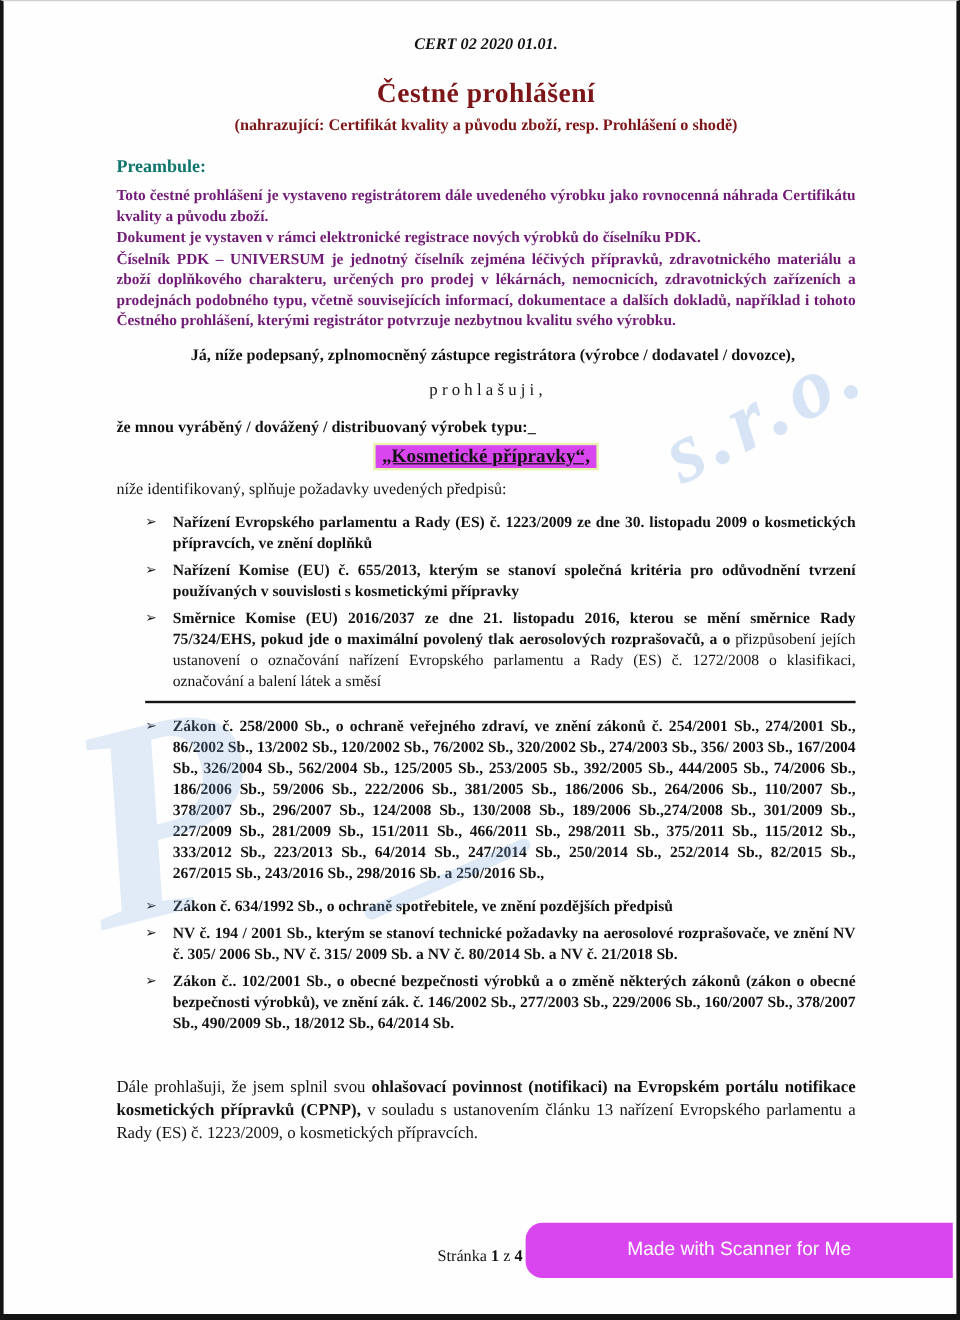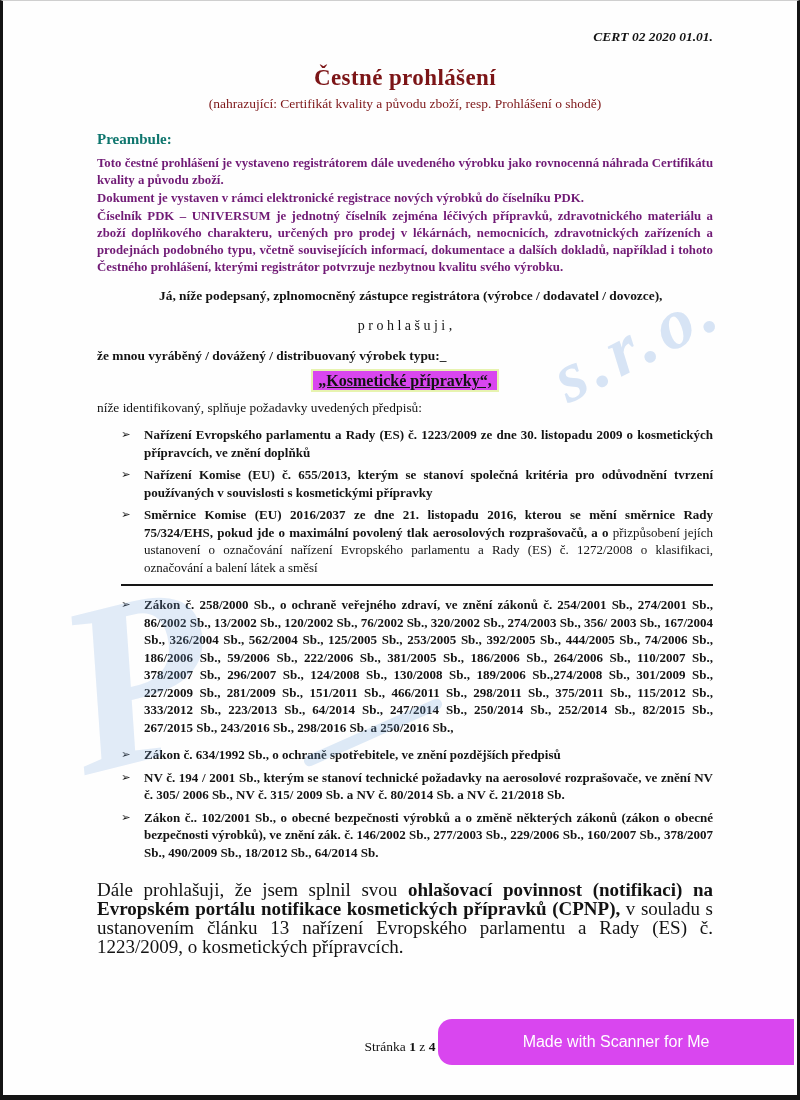--- a/index.html
+++ b/index.html
@@ -13,23 +13,23 @@
   .page {
     position: absolute; inset: 0;
     background: #fefefe;
     border-left: 3px solid #141414;
     border-right: 3px solid #141414;
     border-bottom: 5px solid #141414;
     border-top: 1px solid #cfcfcf;
     padding: 28px 84px 0 94px;
     overflow: hidden;
   }
-  .doc-ref { text-align: right; font-style: italic; font-weight: bold; font-size: 13.5px; }
+  .doc-ref { text-align: center; font-style: italic; font-weight: bold; font-size: 13.5px; }
   .title { margin-top: 20px; text-align: center; font-weight: bold; font-size: 23px; color: #7c1517; letter-spacing: .4px; }
-  .subtitle { margin-top: 5px; text-align: center; font-weight: normal; font-size: 13.5px; color: #7c1517; }
+  .subtitle { margin-top: 5px; text-align: center; font-weight: bold; font-size: 13.5px; color: #7c1517; }
   .preambule-heading { margin-top: 19px; font-weight: bold; font-size: 15px; color: #0f766e; }
   .preamble { margin-top: 7px; color: #701a75; font-weight: bold; font-size: 12.8px; line-height: 17px; text-align: justify; }
   .preamble .para-line { margin-bottom: 1px; }
   .intro { margin-top: 12px; margin-left: 62px; font-weight: bold; font-size: 13.4px; }
   .verb { margin-top: 14px; text-align: center; font-weight: normal; font-size: 14px; }
   .product-intro { margin-top: 14px; font-weight: bold; font-size: 13.4px; }
   .product-line { margin-top: 8px; text-align: center; }
   .highlight {
     background: #d946ef;
     font-weight: bold; font-size: 16px;
@@ -37,21 +37,21 @@
     padding: 1px 5px;
     box-shadow: 0 0 0 2px #e7f3b0;
   }
   .req-intro { margin-top: 10px; font-size: 13.4px; }
   .bullets { margin-top: 10px; padding-left: 24px; }
   .bullet { display: flex; gap: 9px; margin-bottom: 5px; font-size: 13px; line-height: 17.5px; text-align: justify; }
   .bullet .marker { flex: 0 0 14px; font-family: "DejaVu Sans", sans-serif; font-size: 11.5px; line-height: 17.5px; font-weight: bold; }
   .bullet .btext { flex: 1; }
   hr.sep { border: none; border-top: 2.5px solid #161616; margin: 8px 0 8px 24px; }
   .laws-other { margin-top: 10px; }
-  .closing { margin-top: 19px; font-size: 19px; line-height: 19px; text-align: justify; }
+  .closing { margin-top: 36px; font-size: 14px; line-height: 19px; text-align: justify; }
   .footer-label { position: absolute; left: 0; bottom: 40px; width: 100%; text-align: center; font-size: 13.5px; }
   .badge {
     position: absolute; right: 3px; bottom: 30px;
     width: 356px; padding: 14px 0;
     background: #d946ef; color: #ffffff;
     font-family: "Liberation Sans", sans-serif;
     font-size: 16px; text-align: center;
     border-radius: 14px 0 0 14px;
   }
   

